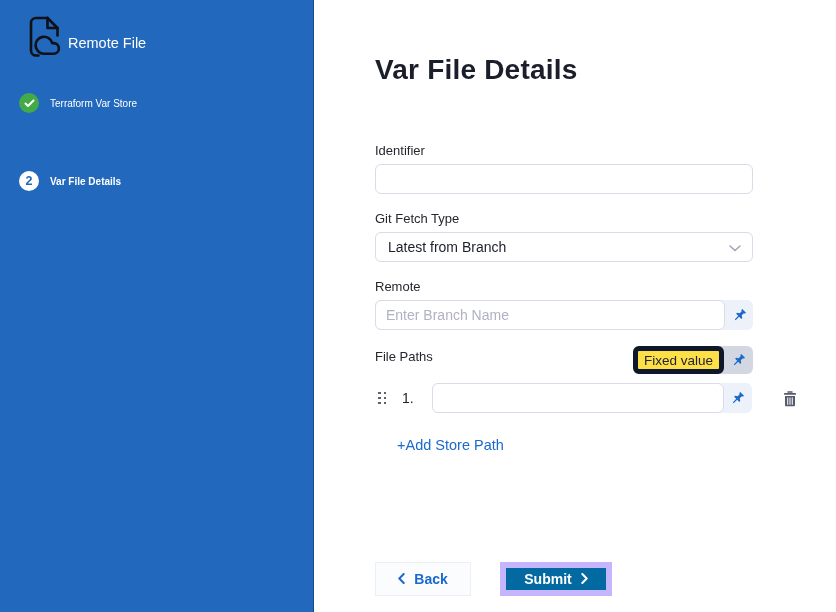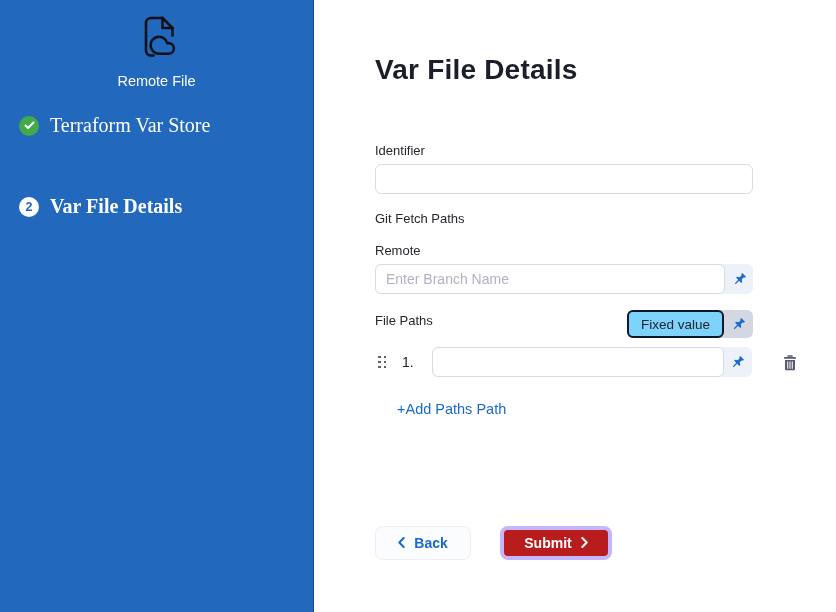--- a/index.html
+++ b/index.html
@@ -7,32 +7,32 @@
     width:836px; height:612px; overflow:hidden; background:#ffffff;
     font-family:"Liberation Sans", sans-serif; color:#1b1e2b;
   }
   .app { display:flex; width:836px; height:612px; }
 
   
   .sidebar {
     width:314px; height:612px; background:#2268bd; box-sizing:border-box;
     border-right:1px solid rgba(15,35,60,.45); color:#fff; flex:none;
   }
-  .sidebar-top { display:flex; flex-direction:column; align-items:center; padding-top:12px; }
+  .sidebar-top { display:flex; flex-direction:row; align-items:center; padding-top:12px;padding-left:16px; }
   .type-label { font-size:14.5px; margin-top:5px; }
   .steps { margin-top:25px; }
   .step { display:flex; align-items:center; gap:11px; padding-left:19px; }
   .step + .step { margin-top:58px; }
   .step-badge {
     width:20px; height:20px; border-radius:50%; flex:none;
     display:flex; align-items:center; justify-content:center;
   }
   .badge-done { background:#42ab47; }
   .badge-active { background:#ffffff; color:#2268bd; font-size:12.5px; font-weight:700; }
-  .step-label { font-size:20px;font-family:Liberation Serif, serif; }
+  .step-label { font-size:10px; }
   .step-active .step-label { font-weight:700; }
 
   
   .main { flex:1; box-sizing:border-box; padding:54px 0 0 61px; }
   .page-title { font-size:28px; font-weight:600; color:#1b1e2b; letter-spacing:.2px; }
   .form { width:378px; }
   .field-label { font-size:13px; color:#26272e; margin-bottom:6px; }
   .mt-lg { margin-top:57px; }
   .mt-md { margin-top:17px; }
   .text-input {
@@ -53,21 +53,21 @@
   .pin-field > input { position:absolute; left:0; top:0; height:30px; width:calc(100% - 28px); z-index:1; }
   .pin-btn {
     position:absolute; right:0; top:0; width:28px; height:30px;
     display:flex; align-items:center; justify-content:center; cursor:pointer;
   }
 
   
   .fp-header { display:flex; justify-content:space-between; align-items:center; margin-top:16px; }
   .fixed-group { display:flex; align-items:stretch; background:#d2d7e2; border-radius:6px; height:28px; cursor:pointer; }
   .fixed-chip {
-    background:#7dd3fc; border:2px solid #0f172a; border-radius:6px; padding:0 12px;
+    background:#fde047; border:5px solid #0f172a; border-radius:6px; padding:0 6px;
     display:flex; align-items:center; font-size:13.5px; color:#22232e; box-sizing:border-box;
   }
   .fixed-pin { width:29px; display:flex; align-items:center; justify-content:center; }
 
   .fp-row { display:flex; align-items:center; margin-top:9px; margin-left:3px; }
   .drag-handle {
     display:inline-grid; grid-template-columns:repeat(2, 2.5px); gap:2.5px 3px; cursor:grab;
   }
   .drag-handle span { width:2.5px; height:2.5px; background:#5d6170; }
   .row-num { font-size:14px; color:#22232e; margin:0 18px 0 16px; }
@@ -75,26 +75,26 @@
   .trash-btn { margin-left:30px; cursor:pointer; display:flex; align-items:center; }
 
   .add-link {
     display:inline-block; margin-top:24px; margin-left:22px;
     color:#1a6acb; font-size:14.5px; font-weight:500; cursor:pointer;
   }
 
   
   .footer { display:flex; gap:29px; margin-top:108px; }
   .btn {
-    height:34px; border-radius:8px; font-size:14px; font-weight:600;
+    height:34px; border-radius:0; font-size:14px; font-weight:600;
     display:flex; align-items:center; justify-content:center; gap:9px;
     cursor:pointer; font-family:inherit; box-sizing:border-box;
   }
   .btn-back { width:96px; background:#fbfcfe; border:1px solid #edeff5; color:#1a6acb; }
-  .btn-submit { width:112px; background:#b91c1c; border:4px solid #c4b5fd; color:#fff; }
+  .btn-submit { width:112px; background:#0369a1; border:6px solid #c4b5fd; color:#fff; }
 </style>
 </head>
 <body>
 
 <div class="app">
 
   <div class="sidebar">
     <div class="sidebar-top">
       <span>
         <svg width="52" height="52" viewBox="0 0 52 52" fill="none">
@@ -129,21 +129,29 @@
   </div>
 
   <div class="main">
     <div class="page-title">Var File Details</div>
 
     <div class="form">
 
       <div class="field-label mt-lg">Identifier</div>
       <input class="text-input" type="text" value="" style="">
 
-      <div class="field-label mt-md">Git Fetch Paths</div>
+      <div class="field-label mt-md">Git Fetch Type</div>
+      <div class="select">
+        <span>Latest from Branch</span>
+        <span>
+          <svg width="12" height="7" viewBox="0 0 12 7">
+            <polyline points="1,1 6,5.5 11,1" stroke="#a2a5b8" stroke-width="1.6" fill="none" stroke-linecap="round" stroke-linejoin="round"></polyline>
+          </svg>
+        </span>
+      </div>
 
       <div class="field-label mt-md">Remote</div>
       <div class="pin-field">
         <input class="text-input" type="text" placeholder="Enter Branch Name" style="">
         <span class="pin-btn">
           <svg width="15" height="15" viewBox="0 0 16 16">
             <g transform="rotate(45 8 8)">
               <path d="M5.2 1 H10.8 V2.2 L9.6 3.4 V6.2 L11.9 7.8 V9.2 H8.7 V13.8 L8 15 L7.3 13.8 V9.2 H4.1 V7.8 L6.4 6.2 V3.4 L5.2 2.2 Z" fill="#1a6acb"></path>
             </g>
           </svg>
@@ -193,21 +201,21 @@
             </g>
             <g stroke="#f4f5f8" stroke-width="1.1">
               <line x1="5.7" y1="7.4" x2="5.7" y2="14.7"></line>
               <line x1="8" y1="7.4" x2="8" y2="14.7"></line>
               <line x1="10.3" y1="7.4" x2="10.3" y2="14.7"></line>
             </g>
           </svg>
         </span>
       </div>
 
-      <span class="add-link">+Add Paths Path</span>
+      <span class="add-link">+Add Store Path</span>
 
       <div class="footer">
         <button class="btn btn-back">
           <span>
             <svg width="7" height="11" viewBox="0 0 7 11">
               <polyline points="5.7,1 1.3,5.5 5.7,10" stroke="#1a6acb" stroke-width="2" fill="none" stroke-linecap="round" stroke-linejoin="round"></polyline>
             </svg>
           </span>
           <span>Back</span>
         </button>

